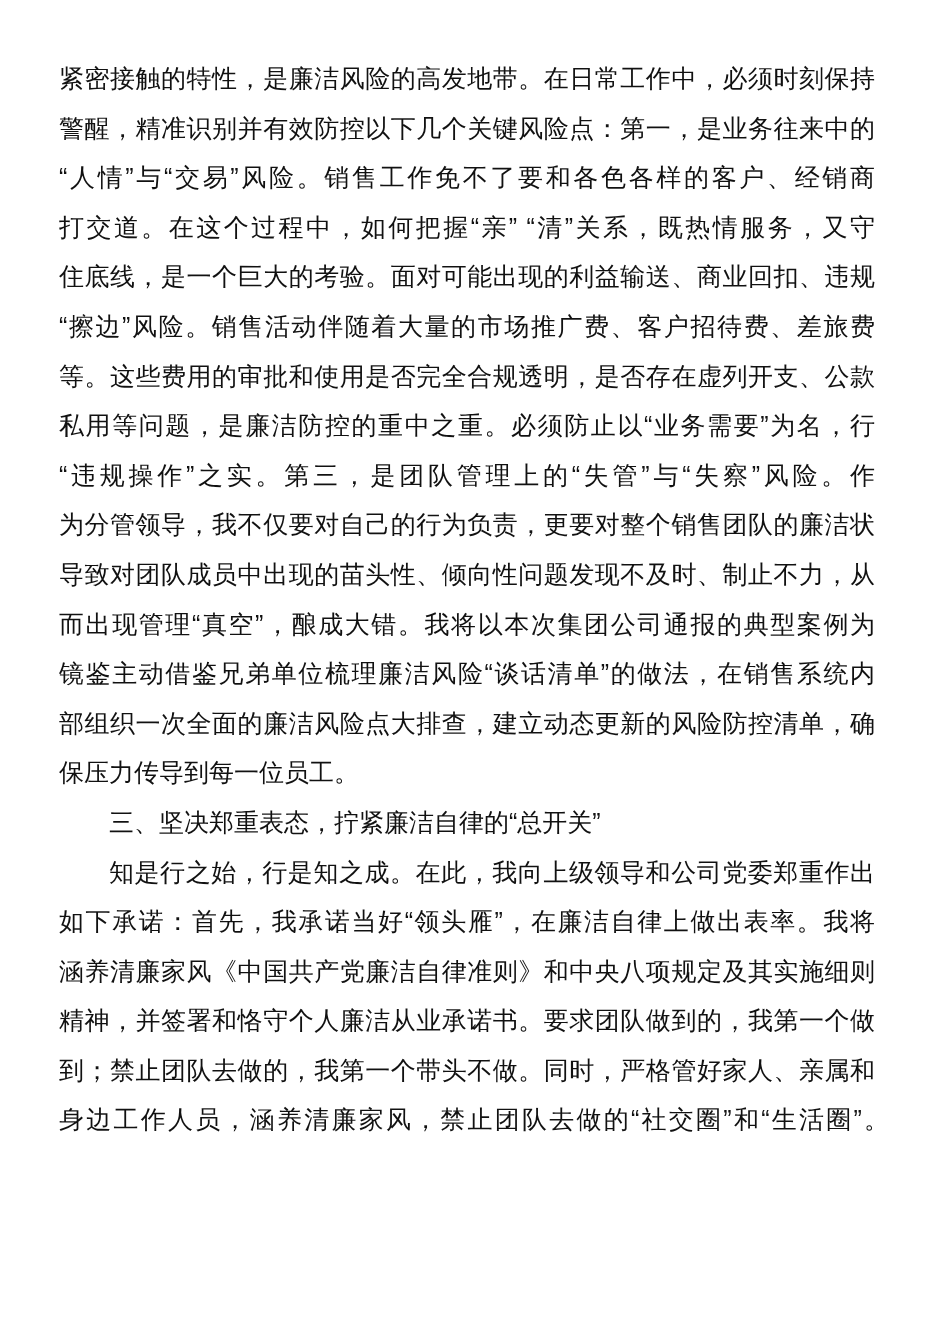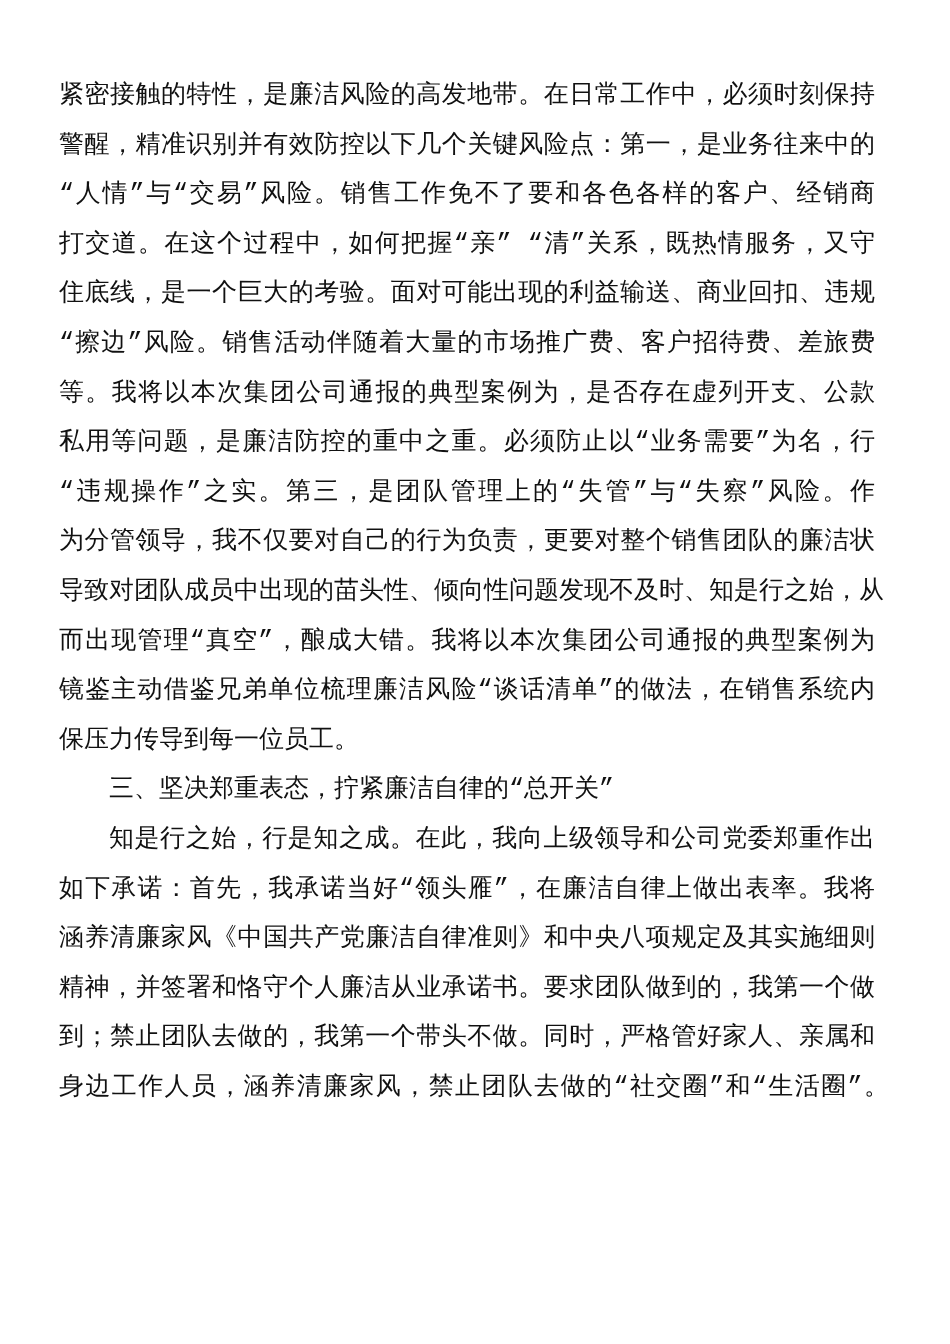--- a/index.html
+++ b/index.html
@@ -1,19 +1,19 @@
 <!DOCTYPE html>
 <html><head>
 <meta charset="utf-8">
 <style>
   html, body { margin: 0; padding: 0; background: #ffffff; }
   body { width: 950px; height: 1344px; overflow: hidden; position: relative; }
   .page {
-    position: absolute; left: 59px; top: 71px; width: 816px;
-    font-family: Liberation Mono, monospace;
+    position: absolute; left: 59px; top: 54px; width: 816px;
+    font-family: Liberation Sans, sans-serif;
     font-size: 25px; color: #111111;
   }
   .line {
     height: 49.6px; line-height: 49.6px; white-space: nowrap;
     text-align: justify; text-align-last: justify; overflow: visible;
   }
   .line.last { text-align: center; text-align-last: left; }
   .line.indent { padding-left: 50px; }
   .line.overflow { width: 830px; }
 </style>
@@ -21,27 +21,28 @@
 <body>
 
 <div class="page">
   <div>
     <div class="line">紧密接触的特性，是廉洁风险的高发地带。在日常工作中，必须时刻保持</div>
     <div class="line">警醒，精准识别并有效防控以下几个关键风险点：第一，是业务往来中的</div>
     <div class="line">“人情”与“交易”风险。销售工作免不了要和各色各样的客户、经销商</div>
     <div class="line">打交道。在这个过程中，如何把握“亲” “清”关系，既热情服务，又守</div>
     <div class="line">住底线，是一个巨大的考验。面对可能出现的利益输送、商业回扣、违规</div>
     <div class="line">“擦边”风险。销售活动伴随着大量的市场推广费、客户招待费、差旅费</div>
-    <div class="line">等。我将以本次集团公司通报的典型案例为，是否存在虚列开支、公款</div>
+    <div class="line">等。这些费用的审批和使用是否完全合规透明，是否存在虚列开支、公款</div>
     <div class="line">私用等问题，是廉洁防控的重中之重。必须防止以“业务需要”为名，行</div>
     <div class="line">“违规操作”之实。第三，是团队管理上的“失管”与“失察”风险。作</div>
     <div class="line">为分管领导，我不仅要对自己的行为负责，更要对整个销售团队的廉洁状</div>
-    <div class="line">导致对团队成员中出现的苗头性、倾向性问题发现不及时、知是行之始，从</div>
+    <div class="line">导致对团队成员中出现的苗头性、倾向性问题发现不及时、制止不力，从</div>
     <div class="line">而出现管理“真空”，酿成大错。我将以本次集团公司通报的典型案例为</div>
     <div class="line">镜鉴主动借鉴兄弟单位梳理廉洁风险“谈话清单”的做法，在销售系统内</div>
+    <div class="line">部组织一次全面的廉洁风险点大排查，建立动态更新的风险防控清单，确</div>
     <div class="line last">保压力传导到每一位员工。</div>
   </div>
 
   <div class="line last indent">三、坚决郑重表态，拧紧廉洁自律的“总开关”</div>
 
   <div>
     <div class="line indent">知是行之始，行是知之成。在此，我向上级领导和公司党委郑重作出</div>
     <div class="line">如下承诺：首先，我承诺当好“领头雁”，在廉洁自律上做出表率。我将</div>
     <div class="line">涵养清廉家风《中国共产党廉洁自律准则》和中央八项规定及其实施细则</div>
     <div class="line">精神，并签署和恪守个人廉洁从业承诺书。要求团队做到的，我第一个做</div>

